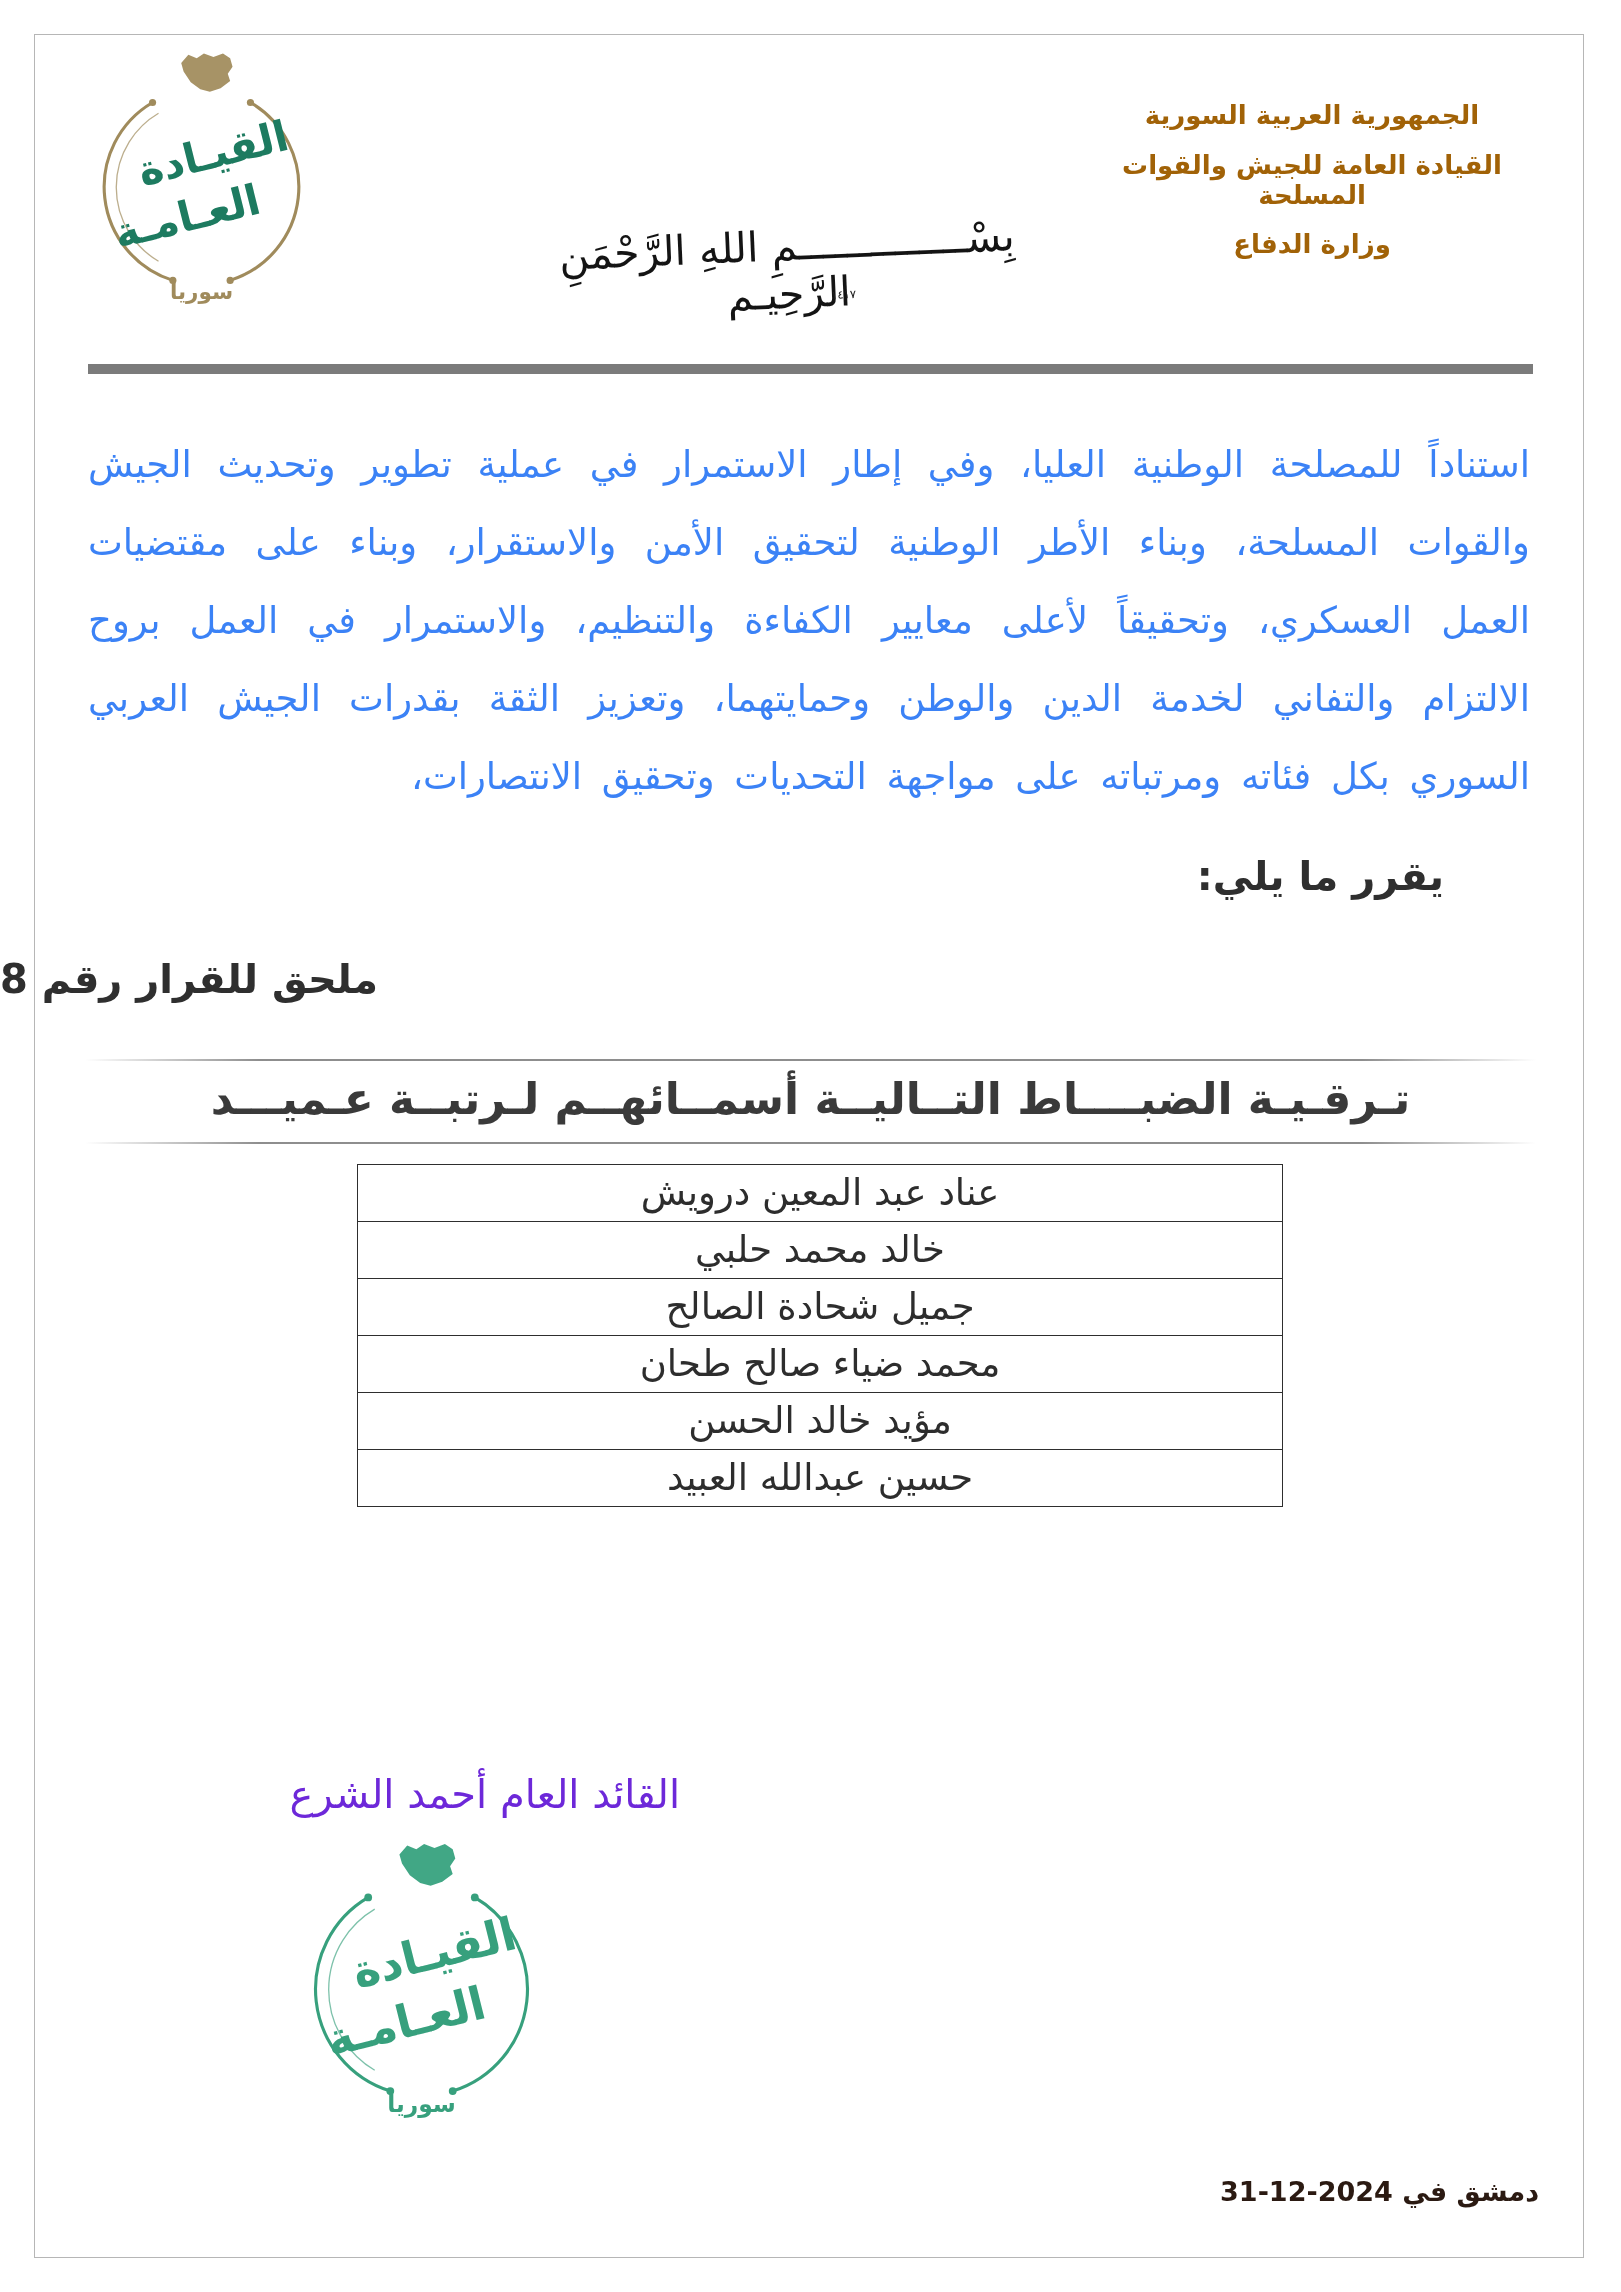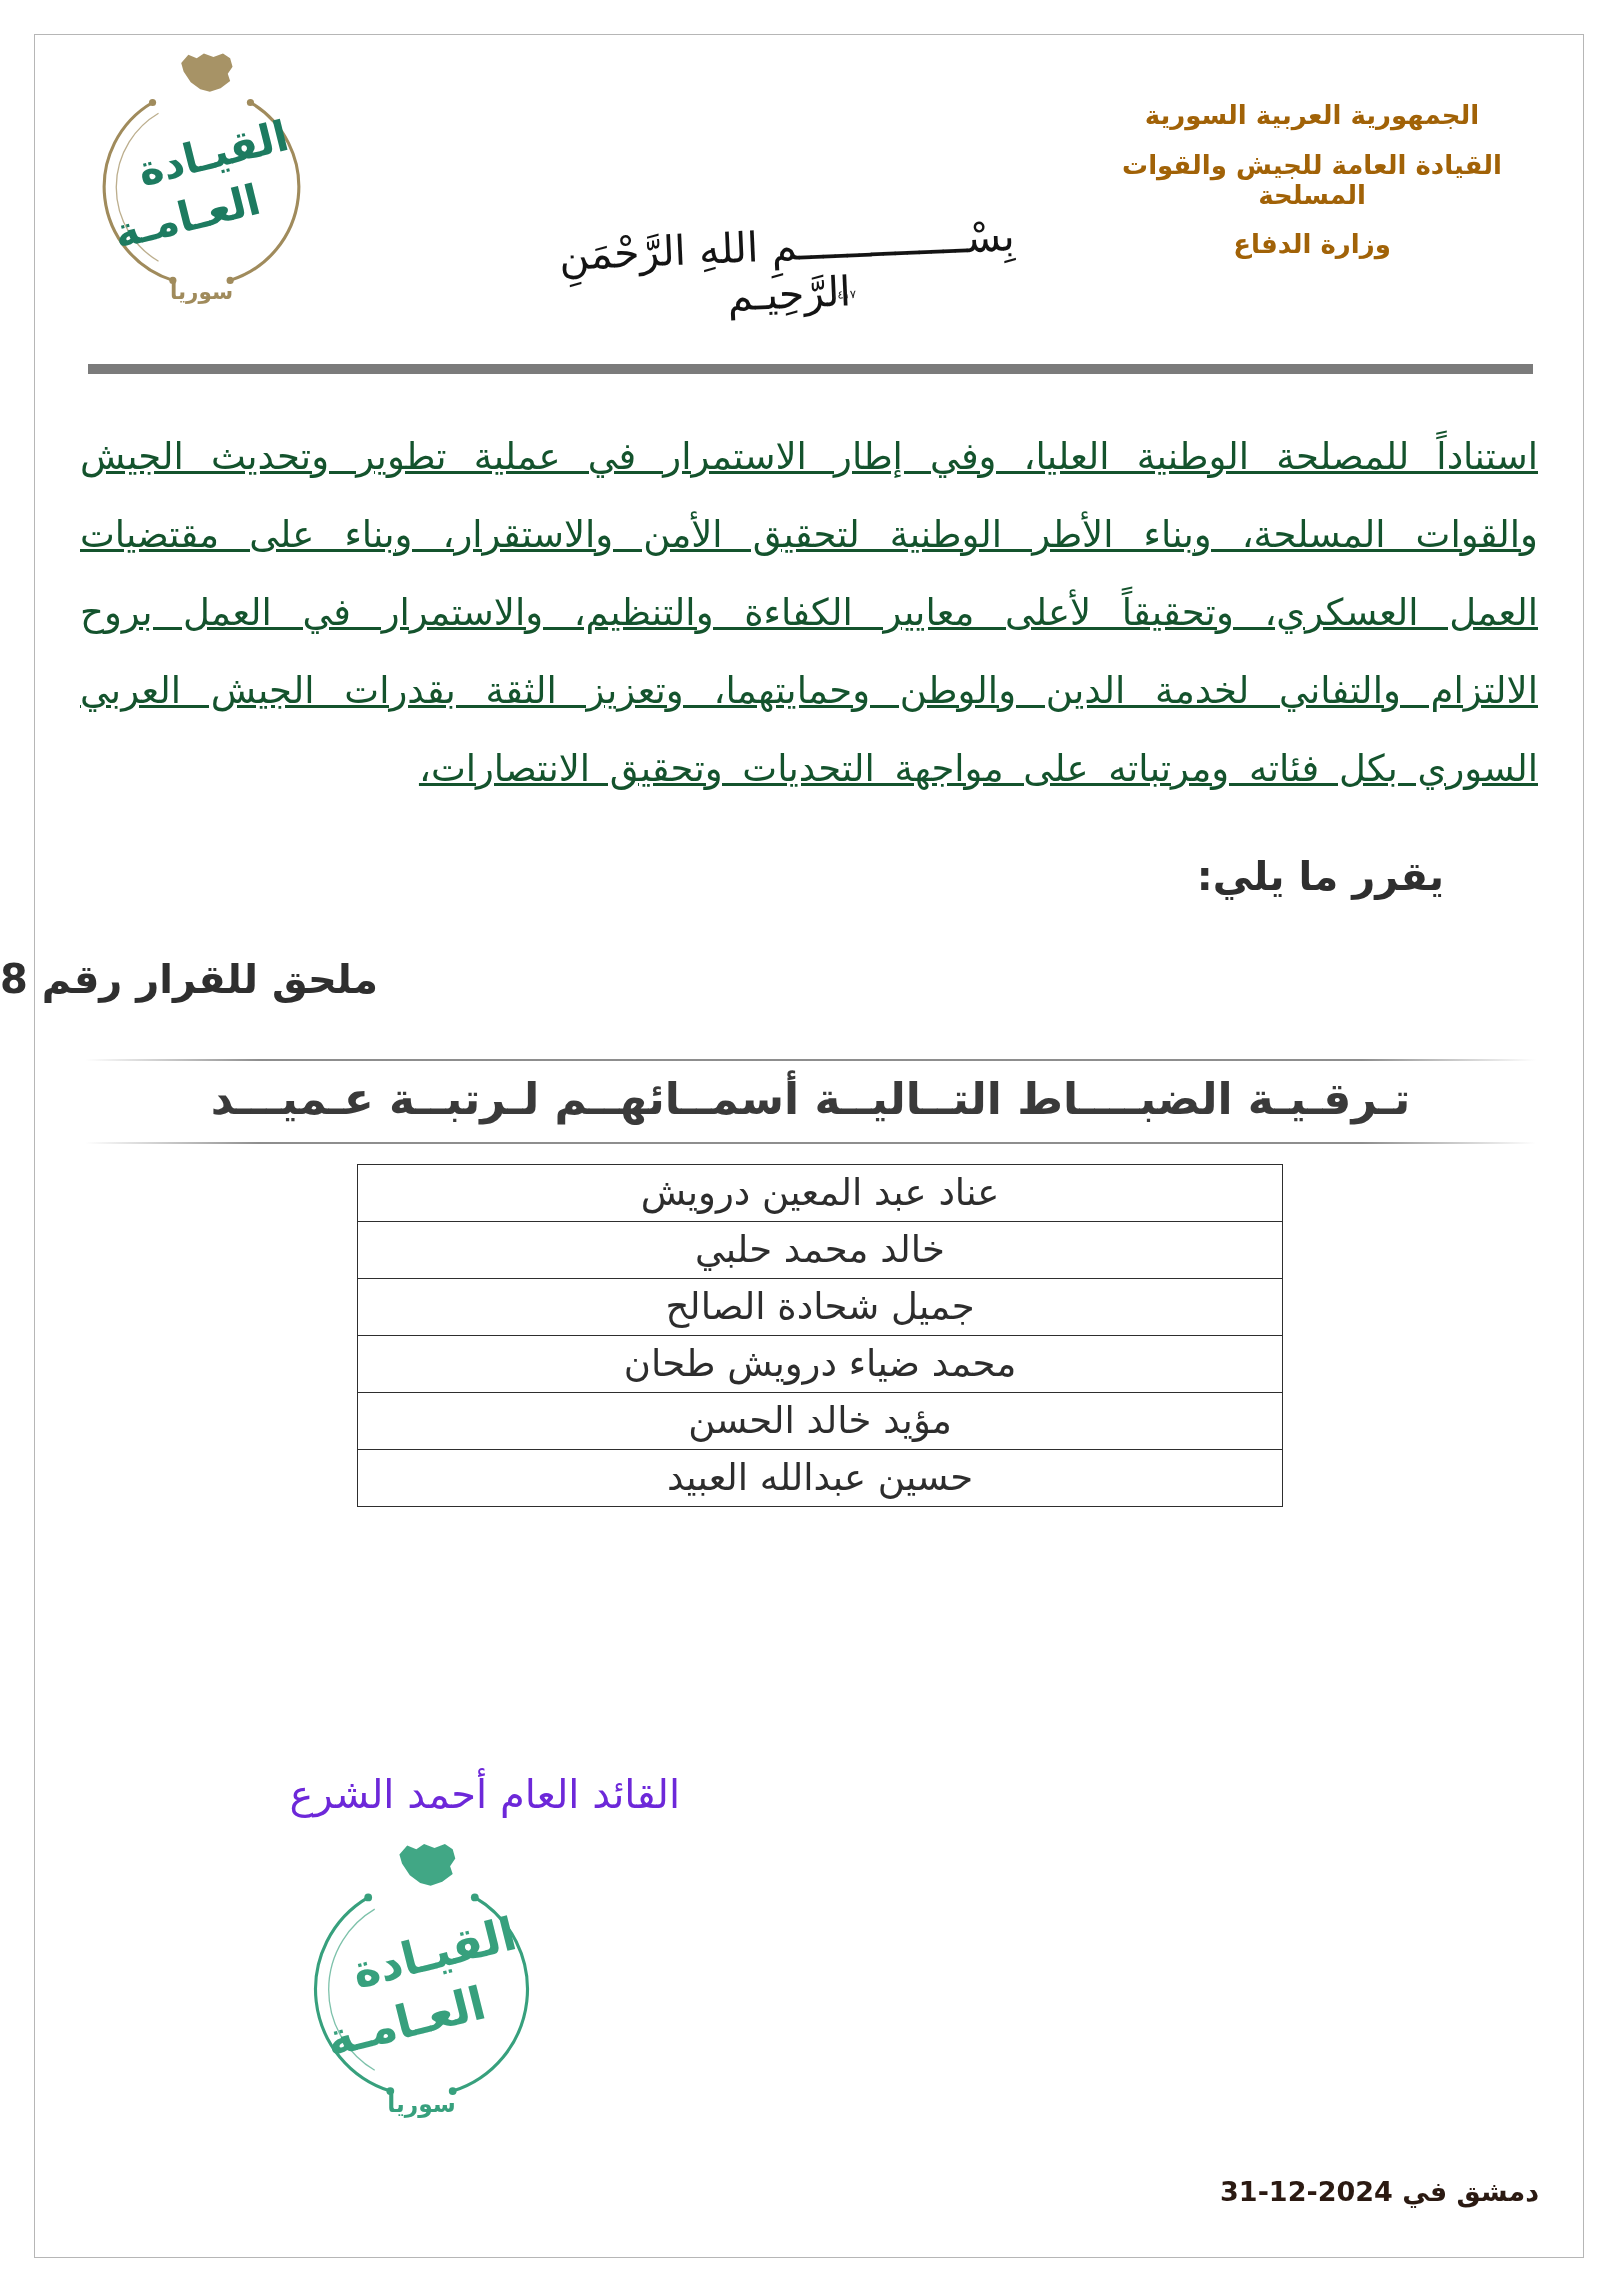--- a/index.html
+++ b/index.html
@@ -47,23 +47,23 @@
   .bismillah-mark {
     position:absolute; top:68px; right:224px; font-size:11.6px; color:#222;
     transform:rotate(0deg);
   }
 
   
   .divider { position:absolute; top:364px; left:88px; width:1445px; height:9.9px; background:#7b7b7b; }
 
   
   .body-par {
-    position:absolute; top:414px; right:79px; left:76px; margin:4px;
+    position:absolute; top:414px; right:79px; left:76px; margin:12px;
     direction:rtl; text-align:justify; font-size:37px; line-height:78px;
-    color:#14532d; word-spacing:8px;text-decoration:underline;
+    color:#3b82f6; word-spacing:8px;
   }
 
   
   .decides {
     position:absolute; top:853px; right:177px; direction:rtl;
     font-weight:bold; font-size:40px; color:#2f2f2f;
   }
   .annex {
     position:absolute; top:956px; left:0; width:100%; text-align:left;
     direction:rtl; font-weight:bold; font-size:40px; color:#2f2f2f;
@@ -143,21 +143,21 @@
   <div class="section-block">
     <div class="hline"></div>
     <div class="section-title">تـرقـيـة الضبــــاط التــاليــة أسمــائهــم لـرتبــة عـميـــد</div>
     <div class="hline"></div>
   </div>
 
   <div class="names-table">
     <div class="trow">عناد عبد المعين درويش</div>
     <div class="trow">خالد محمد حلبي</div>
     <div class="trow">جميل شحادة الصالح</div>
-    <div class="trow">محمد ضياء درويش طحان</div>
+    <div class="trow">محمد ضياء صالح طحان</div>
     <div class="trow">مؤيد خالد الحسن</div>
     <div class="trow">حسين عبدالله العبيد</div>
   </div>
 
   <div class="signature">القائد العام أحمد الشرع</div>
 
   <svg class="stamp" viewBox="0 0 210 232">
     <path class="ring" d="M146,54 A82,82 0 0 1 129,203"></path>
     <path class="ring" d="M64,54 A82,82 0 0 0 81,203"></path>
     <path class="ring thin" d="M69,63 A72,72 0 0 0 69,187"></path>

